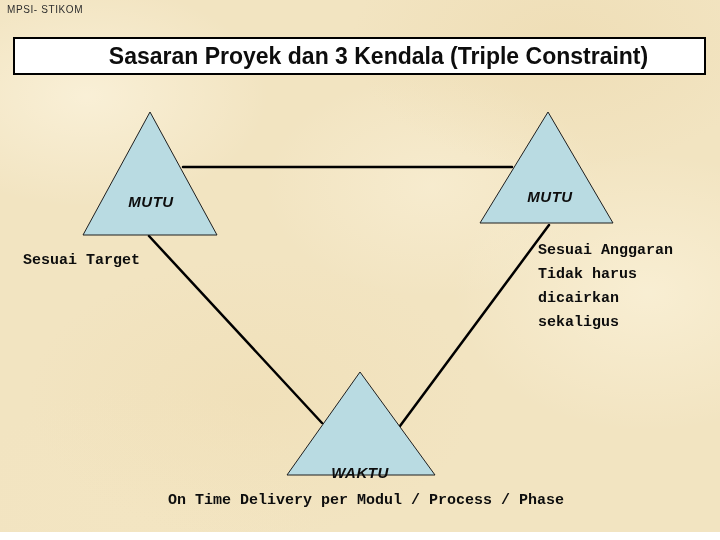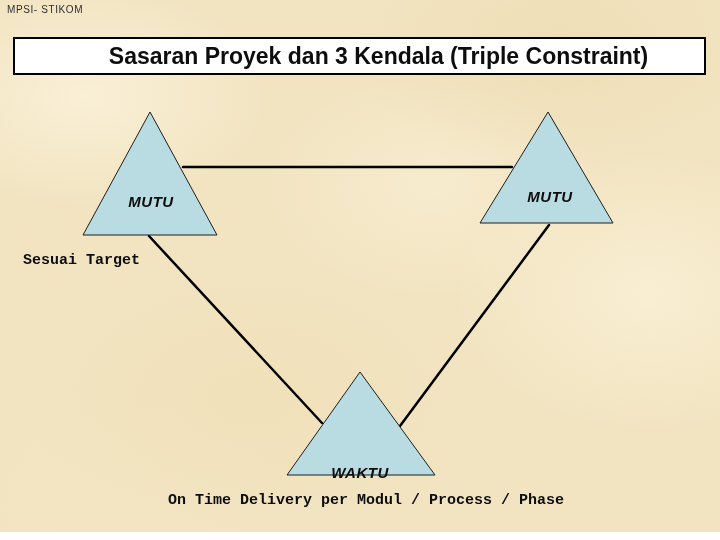--- a/index.html
+++ b/index.html
@@ -117,16 +117,22 @@
     <polygon class="tri" points="548,112 613,223 480,223" fill="#b9dbe2"></polygon>
     <polygon class="tri" points="360,372 435,475 287,475" fill="#b9dbe2"></polygon>
   </svg>
 
   <div class="tri-label" style="left:151px; top:201px;">MUTU</div>
   <div class="tri-label" style="left:550px; top:196px;">MUTU</div>
   <div class="tri-label" style="left:360px; top:472px;">WAKTU</div>
 
   <div class="note note-mutu">Sesuai Target</div>
 
+  <div class="note note-biaya">
+    <div>Sesuai Anggaran</div>
+    <div>Tidak harus</div>
+    <div>dicairkan</div>
+    <div>sekaligus</div>
+  </div>
 
   <div class="note note-waktu">On Time Delivery per Modul / Process / Phase</div>
 
 </div>
 
 </body></html>

